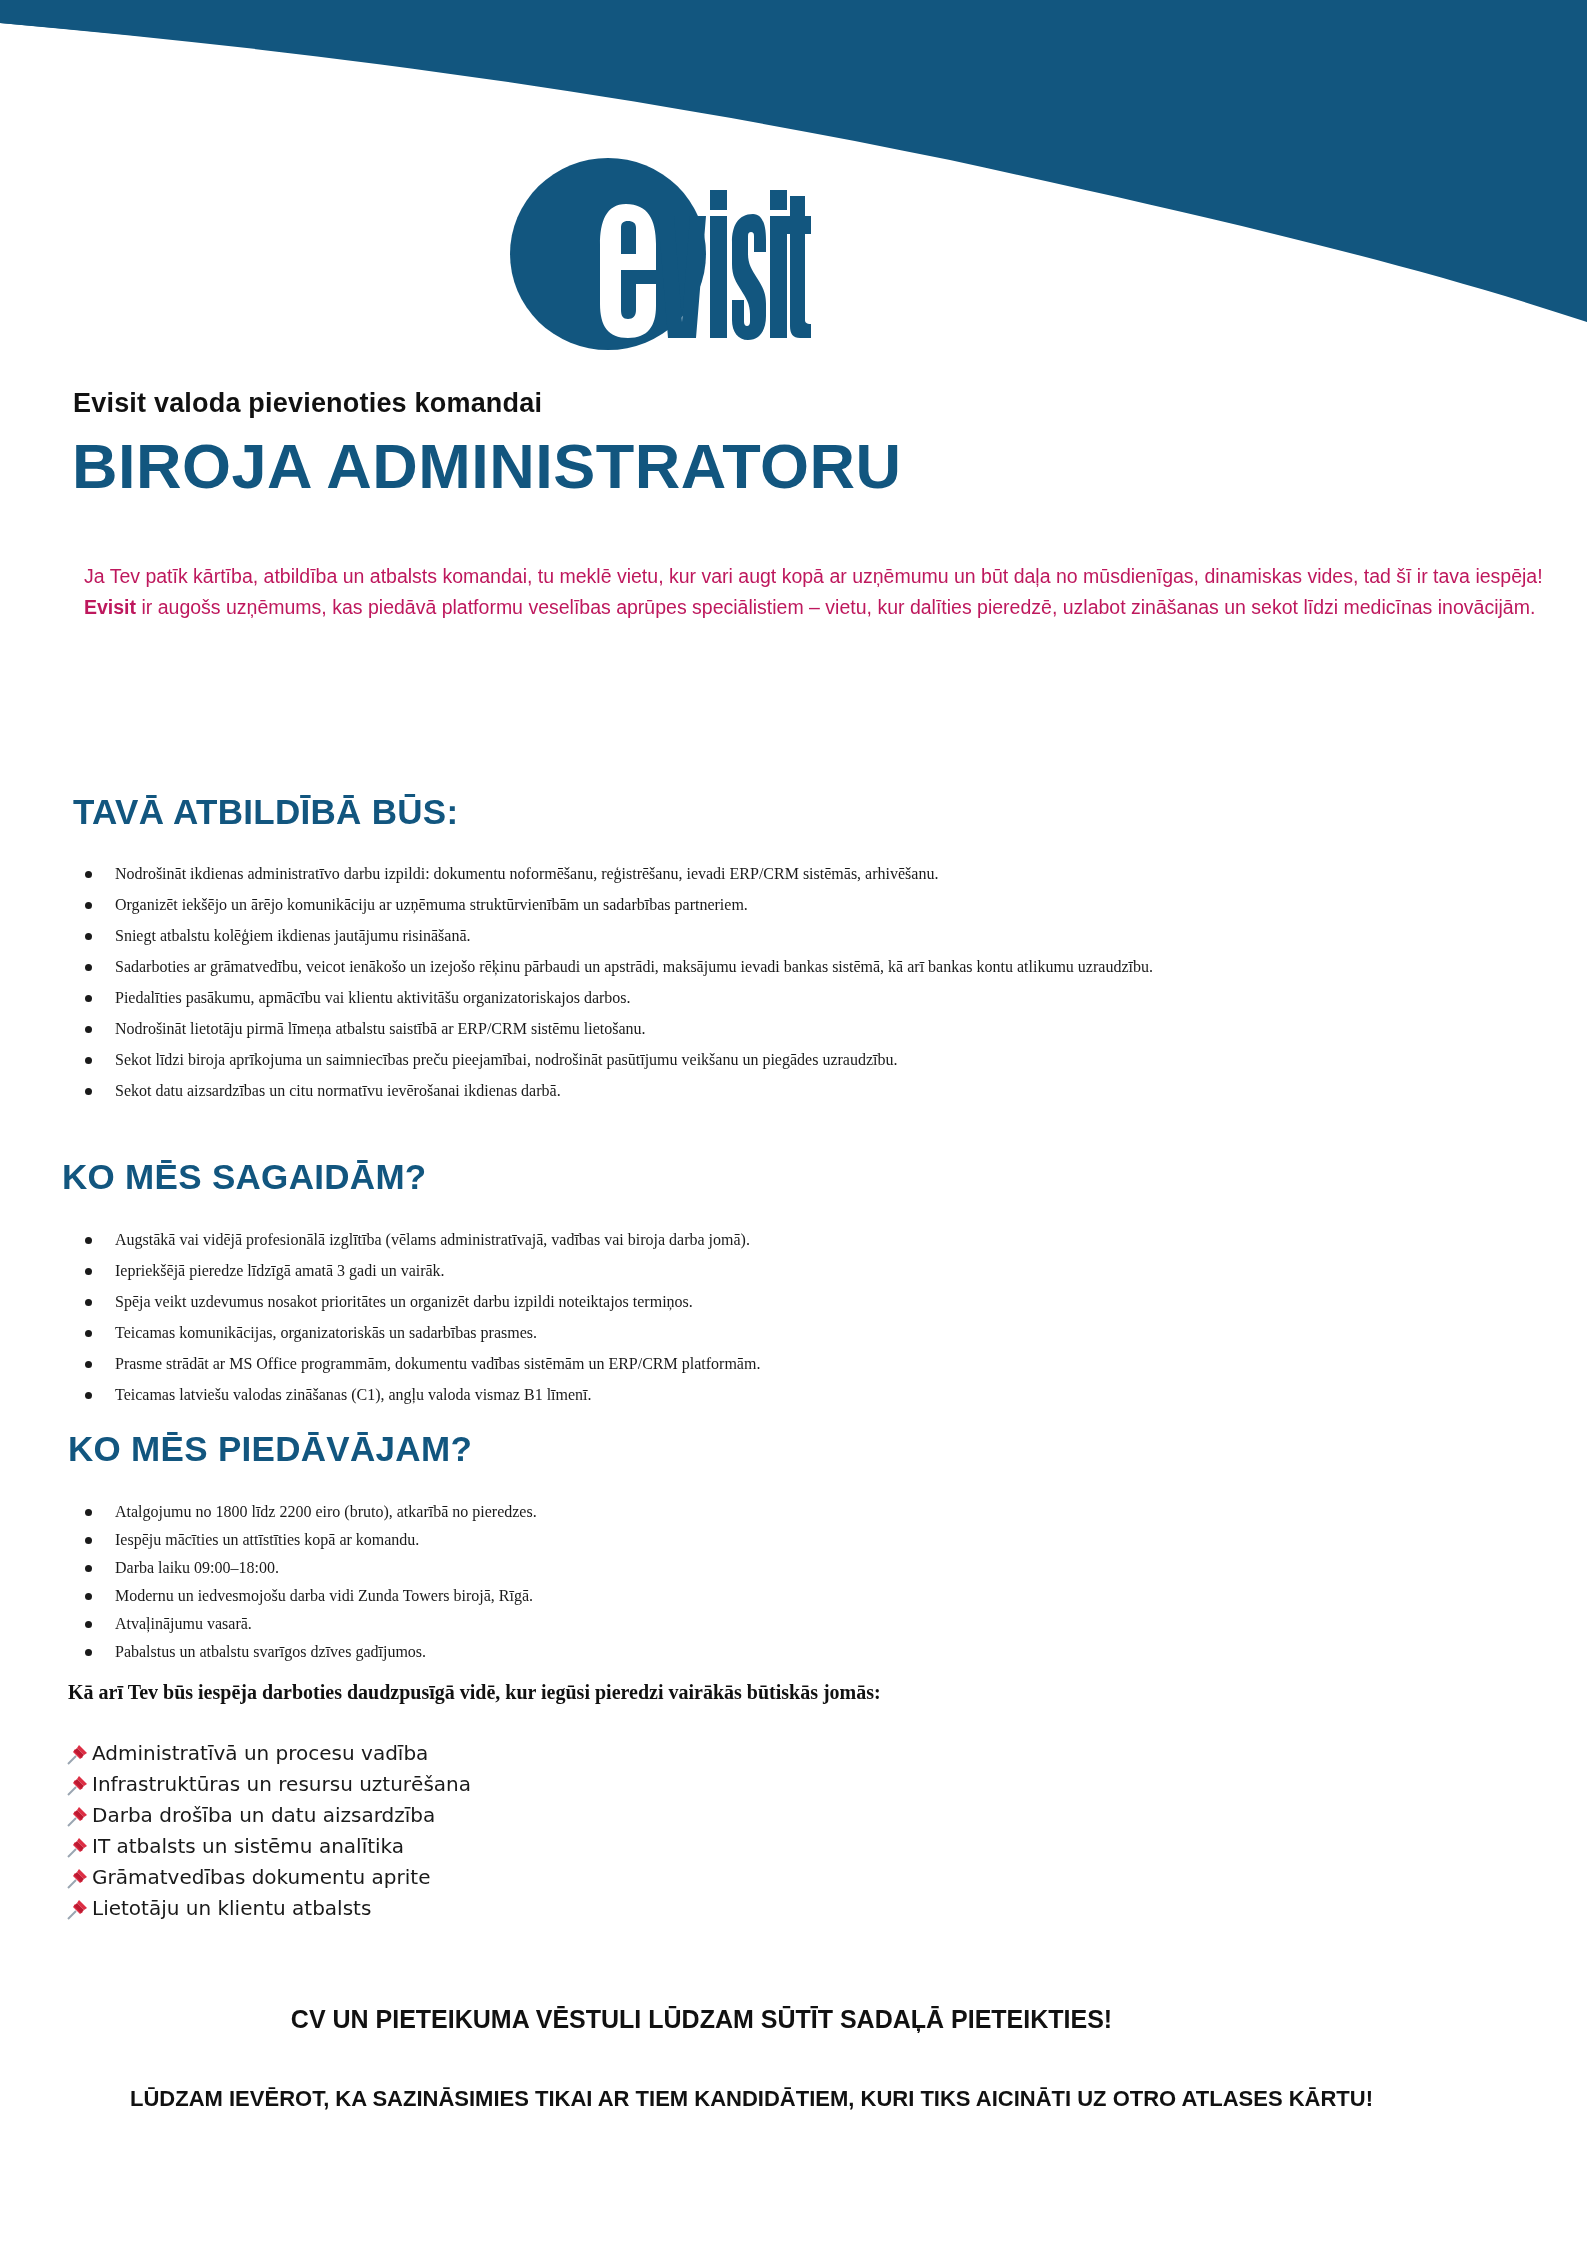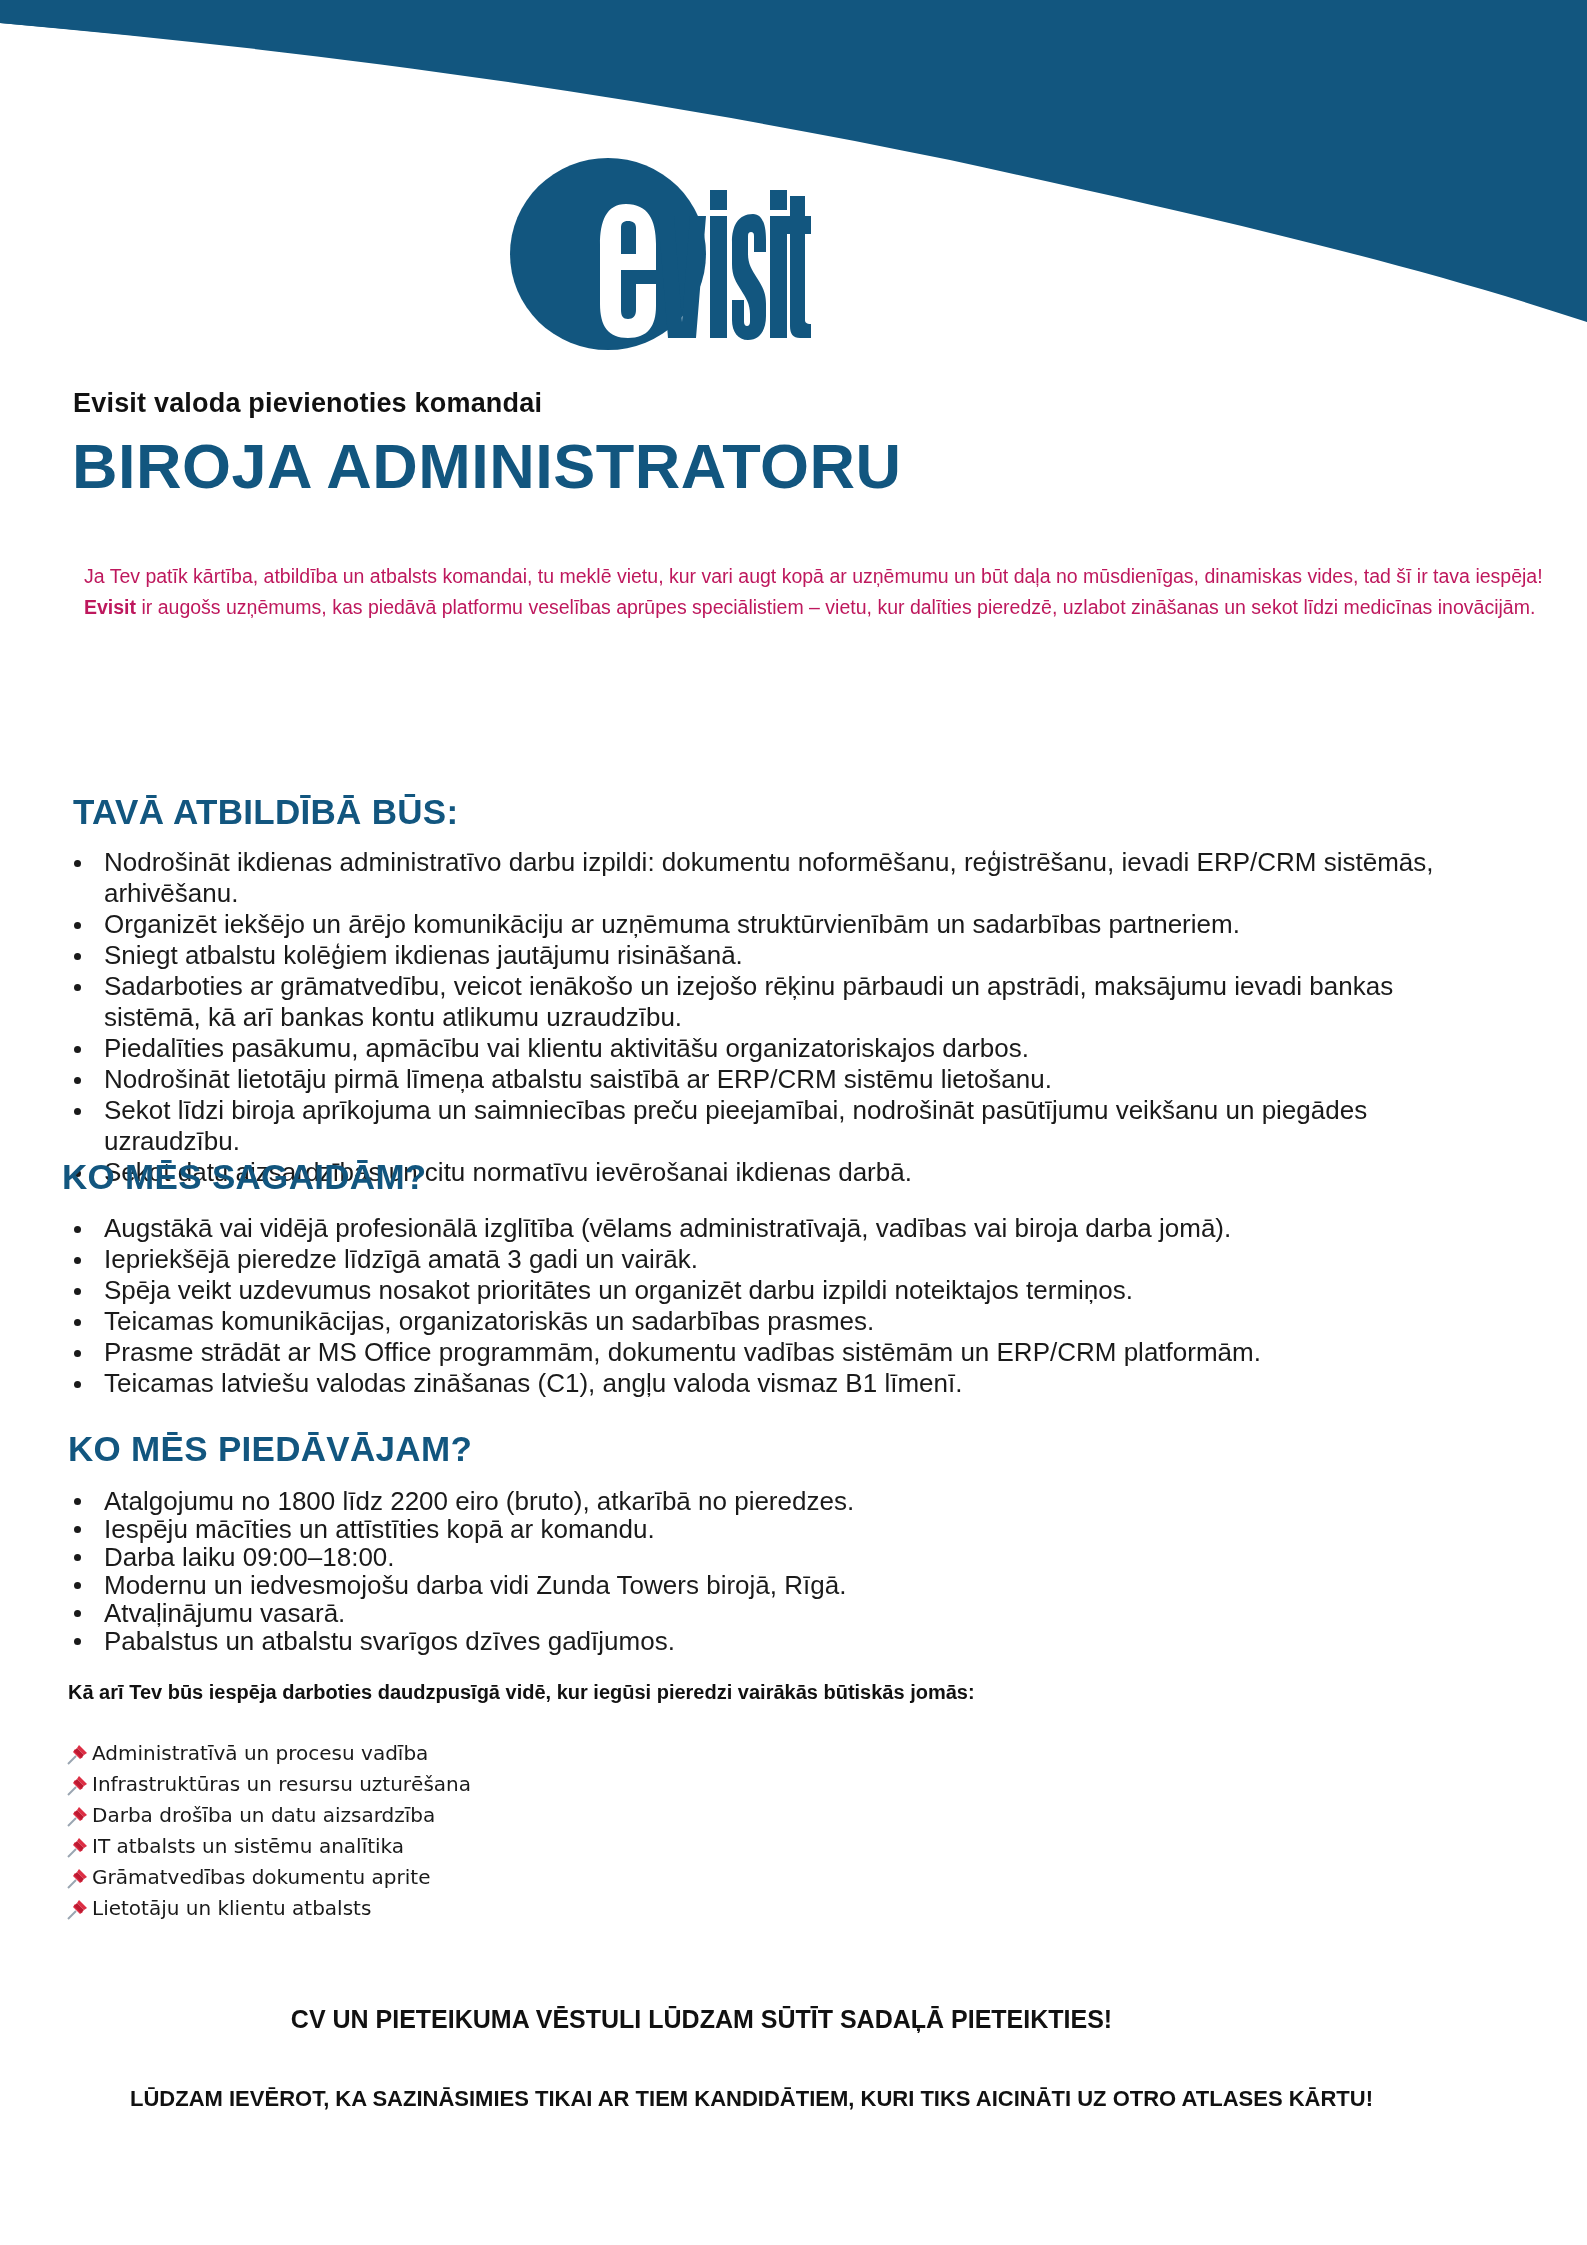--- a/index.html
+++ b/index.html
@@ -23,32 +23,32 @@
     left: 73px; top: 561px; width: 1475px; font-size: 19.5px; line-height: 31px;
     text-align: justify; color: #be185d; font-family: Liberation Sans, sans-serif; margin-left: 11px;
   }
   .intro p { margin: 0; }
   .intro b { font-weight: bold; }
   .section-title {
     font-size: 35px; font-weight: bold; color: #12567f;
     font-family: "Liberation Sans", sans-serif; letter-spacing: 0.3px;
   }
   ul.blist {
-    list-style: none; margin: 1px; padding: 0;
-    font-size: 26px; line-height: 31px; color: #1a1a1a;
-    font-family: Liberation Sans, sans-serif;
+    list-style: none; margin: 12px; padding: 0;
+    font-size: 16px; line-height: 31px; color: #1a1a1a;
+    font-family: Liberation Serif, serif;
   }
   ul.blist li { position: relative; padding-left: 30px; }
   ul.blist li .bullet {
     position: absolute; left: 0; top: 13px; width: 7px; height: 7px;
     border-radius: 50%; background: #1a1a1a;
   }
   .areas-intro {
     left: 68px; top: 1681px; font-size: 20px; font-weight: bold; color: #111;
-    font-family: Liberation Sans, sans-serif;
+    font-family: Liberation Serif, serif;
   }
   ul.pins { list-style: none; margin: 0; padding: 0; font-size: 20px; line-height: 31px;
     color: #1a1a1a; font-family: "DejaVu Sans", sans-serif; }
   ul.pins li { display: flex; align-items: center; }
   .pin { width: 24px; height: 24px; margin-right: 2px; flex: 0 0 24px; }
   .cta {
     left: 0; width: 1587px; text-align: center; font-weight: bold; color: #111;
     font-family: "Liberation Sans", sans-serif;
   }
 </style>

